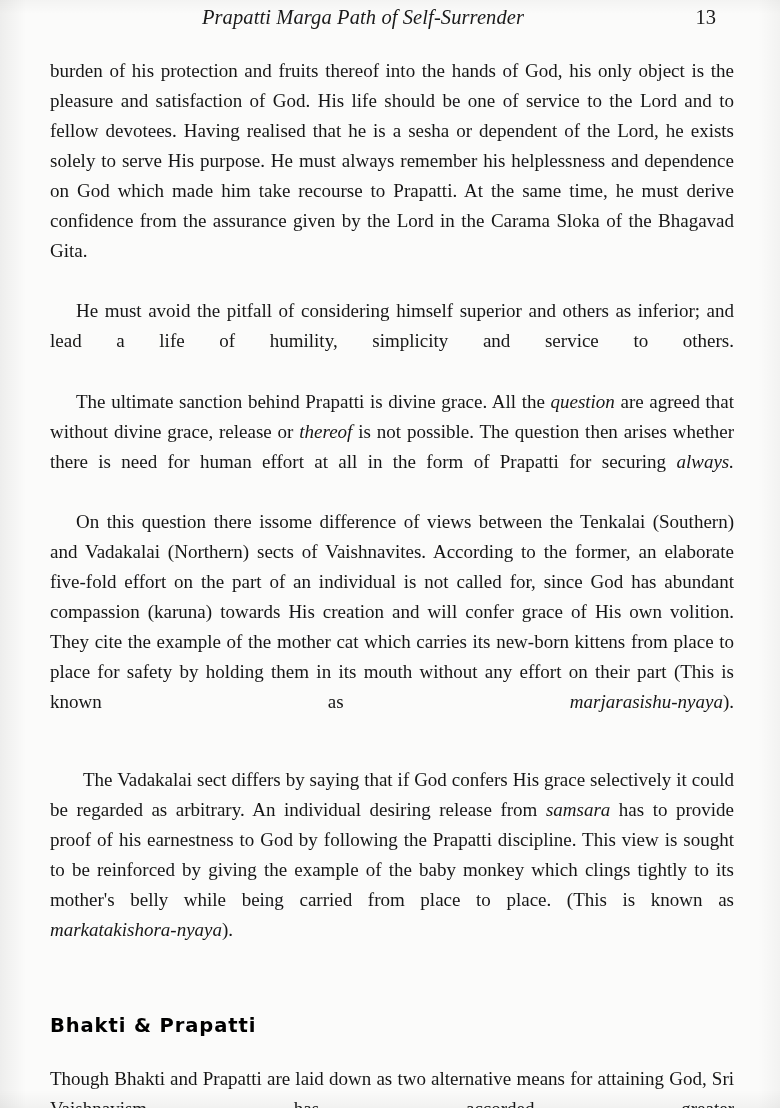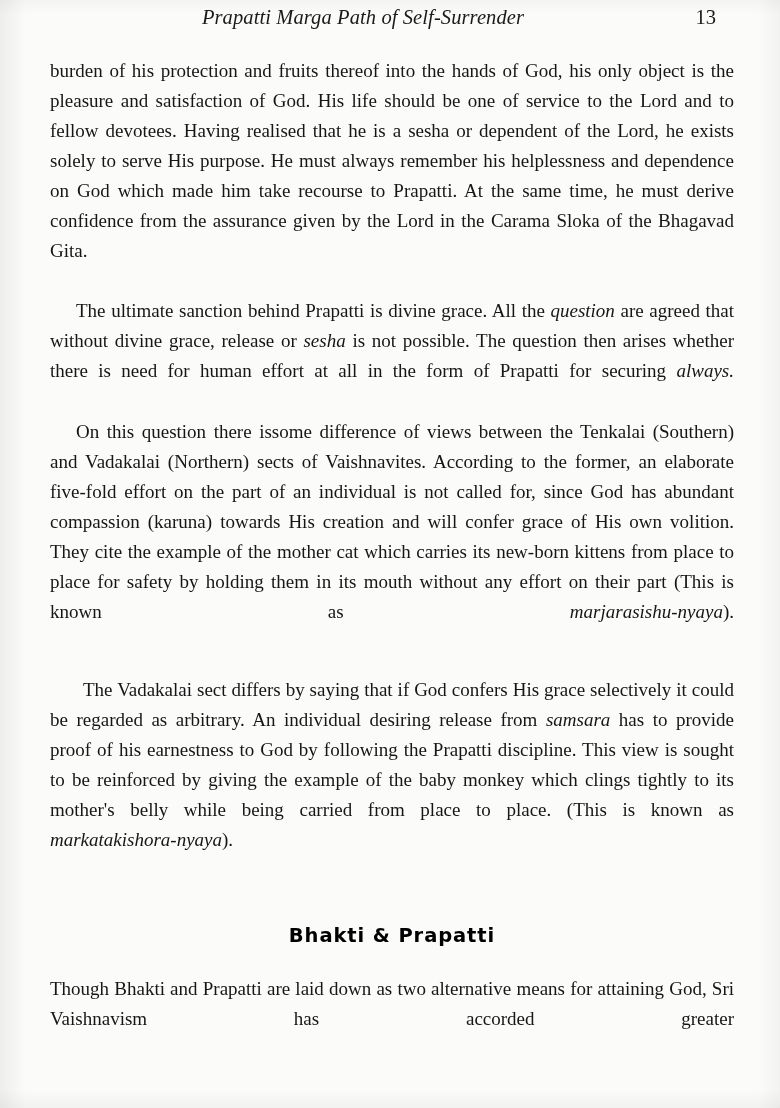--- a/index.html
+++ b/index.html
@@ -90,40 +90,40 @@
 
   
   h2.section-heading {
     font-family: "DejaVu Sans", "Liberation Sans", sans-serif;
     font-weight: bold;
     font-size: 19.5px;
     letter-spacing: 0.9px;
     color: #000;
     margin: 0;
     padding: 0;
-    text-align: center;
   }
   .heading-spacer-top    { height: 39px; }
   .heading-spacer-bottom { height: 27px; }
 </style>
 </head>
 <body>
 
 <div class="page">
   <div class="content">
 
     <div class="runhead">
       <div class="runhead-title">Prapatti Marga Path of Self-Surrender</div>
       <div class="runhead-folio">13</div>
     </div>
 
     <div class="body-block">
       <div id="paragraph-list">
           <p class="para noindent">burden of his protection and fruits thereof into the hands of God, his only object is the pleasure and satisfaction of God. His life should be one of service to the Lord and to fellow devotees. Having realised that he is a sesha or dependent of the Lord, he exists solely to serve His purpose. He must always remember his helplessness and dependence on God which made him take recourse to Prapatti. At the same time, he must derive confidence from the assurance given by the Lord in the Carama Sloka of the Bhagavad Gita.</p>
-          <p class="para indent">The ultimate sanction behind Prapatti is divine grace. All the <em>question</em> are agreed that without divine grace, release or <em>sesha</em> is not possible. The question then arises whether there is need for human effort at all in the form of Prapatti for securing <em>always.</em></p>
+          <p class="para indent">He must avoid the pitfall of considering himself superior and others as inferior; and lead a life of humility, simplicity and service to others.</p>
+          <p class="para indent">The ultimate sanction behind Prapatti is divine grace. All the <em>question</em> are agreed that without divine grace, release or <em>thereof</em> is not possible. The question then arises whether there is need for human effort at all in the form of Prapatti for securing <em>always.</em></p>
           <p class="para indent">On this question there issome difference of views between the Tenkalai (Southern) and Vadakalai (Northern) sects of Vaishnavites. According to the former, an elaborate five-fold effort on the part of an individual is not called for, since God has abundant compassion (karuna) towards His creation and will confer grace of His own volition. They cite the example of the mother cat which carries its new-born kittens from place to place for safety by holding them in its mouth without any effort on their part (This is known as <em>marjarasishu-nyaya</em>).</p>
           <p class="para indent-wide">The Vadakalai sect differs by saying that if God confers His grace selectively it could be regarded as arbitrary. An individual desiring release from <em>samsara</em> has to provide proof of his earnestness to God by following the Prapatti discipline. This view is sought to be reinforced by giving the example of the baby monkey which clings tightly to its mother's belly while being carried from place to place. (This is known as <em>markatakishora-nyaya</em>).</p>
         </div>
 
       <div class="heading-spacer-top"></div>
       <h2 class="section-heading">Bhakti &amp; Prapatti</h2>
       <div class="heading-spacer-bottom"></div>
 
       <div id="paragraph-list-after">
           <p class="para noindent">Though Bhakti and Prapatti are laid down as two alternative means for attaining God, Sri Vaishnavism has accorded greater</p>

